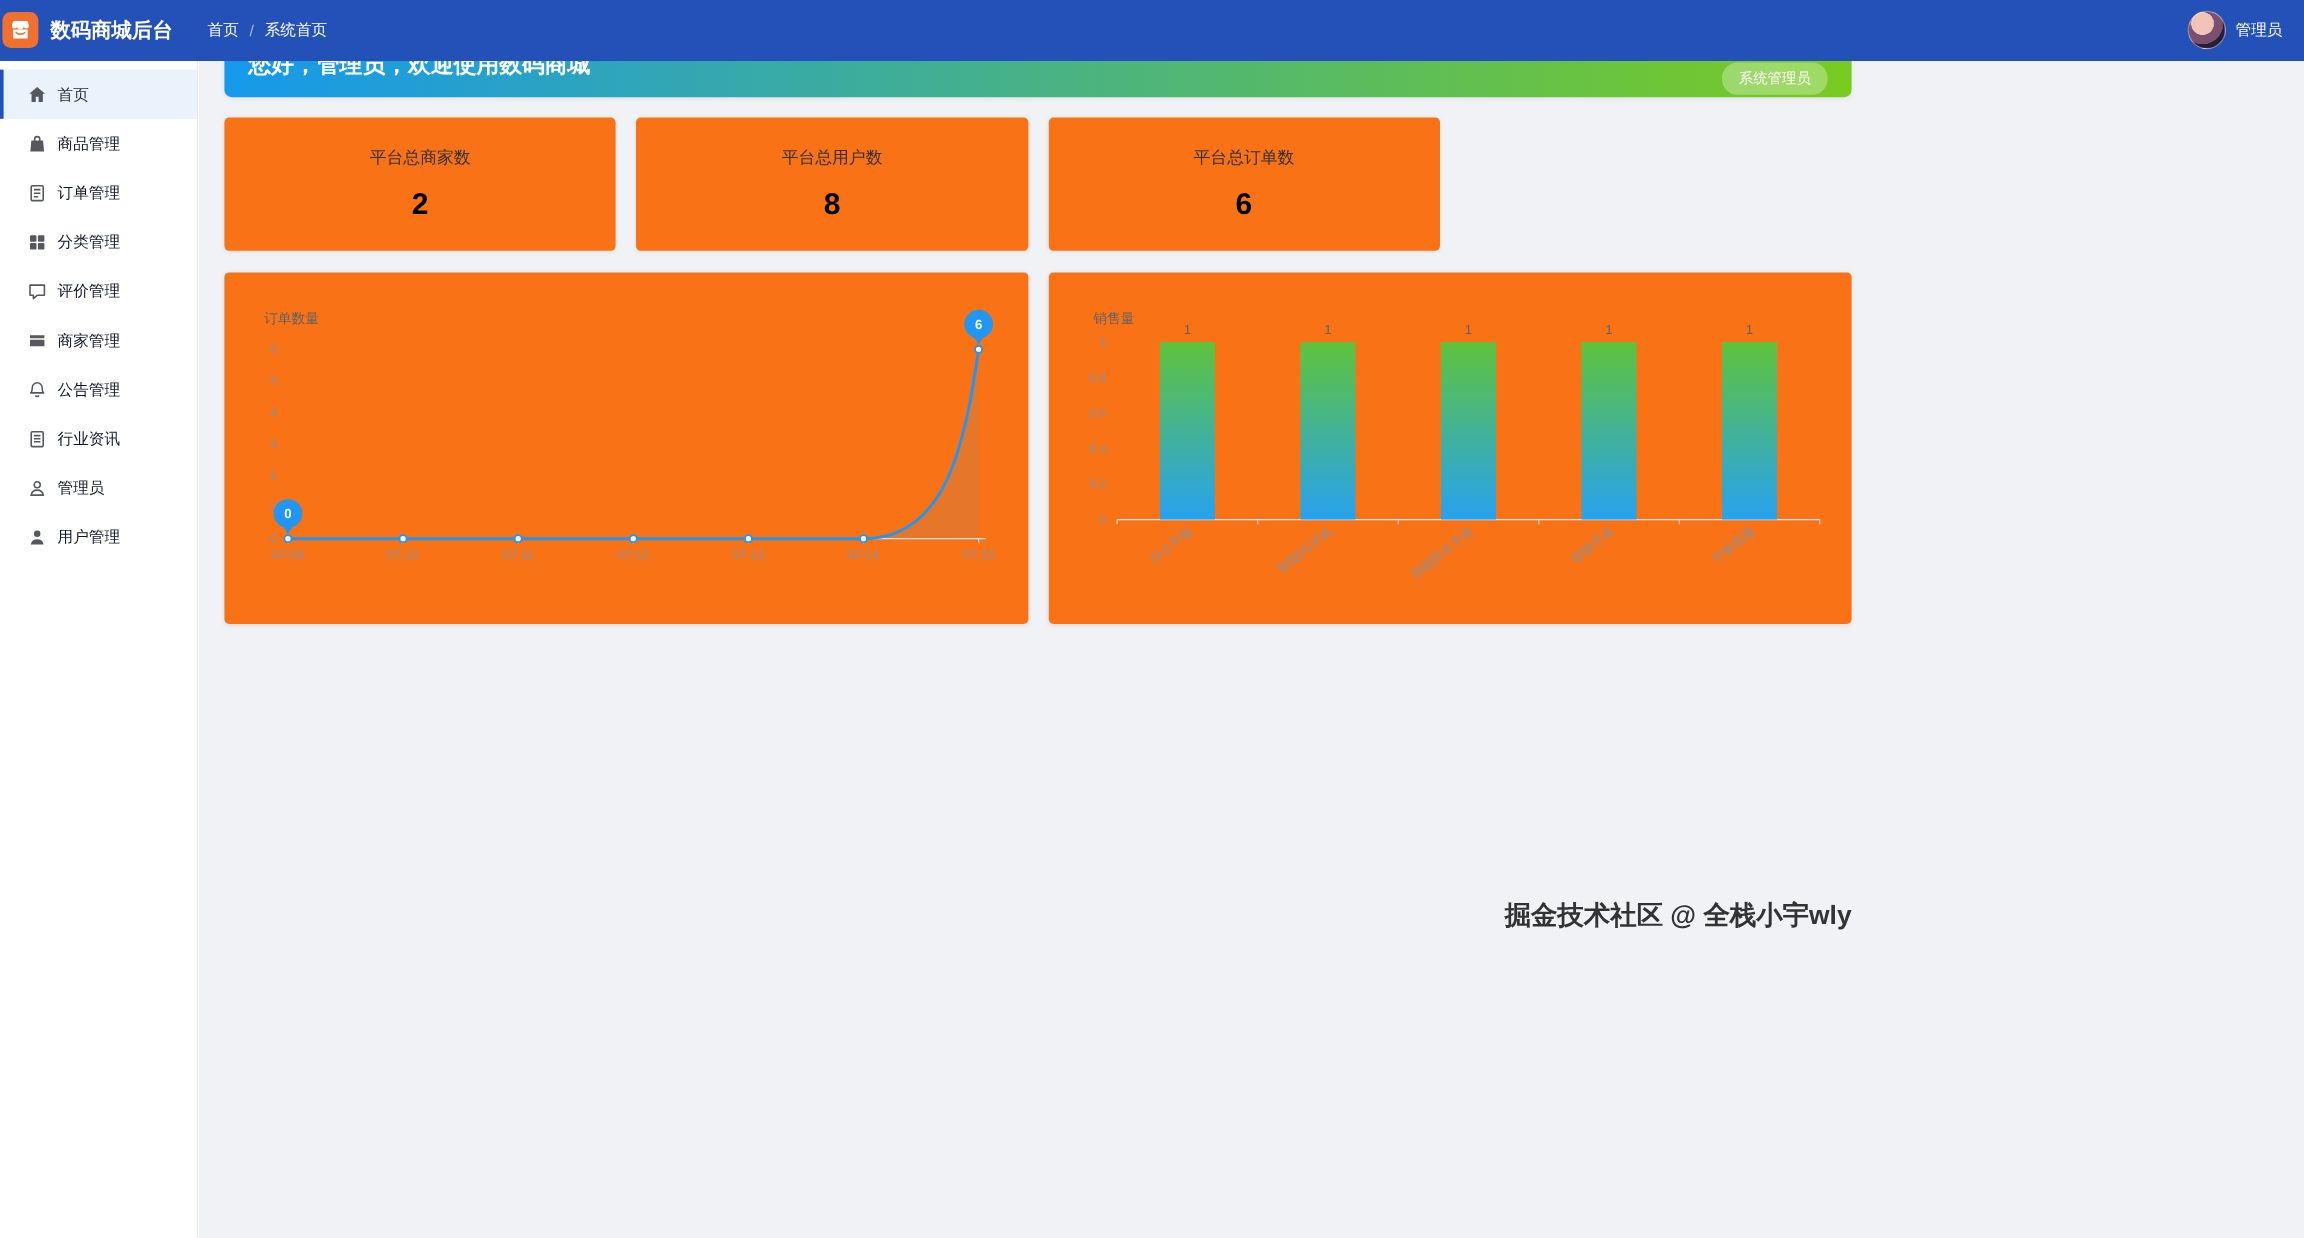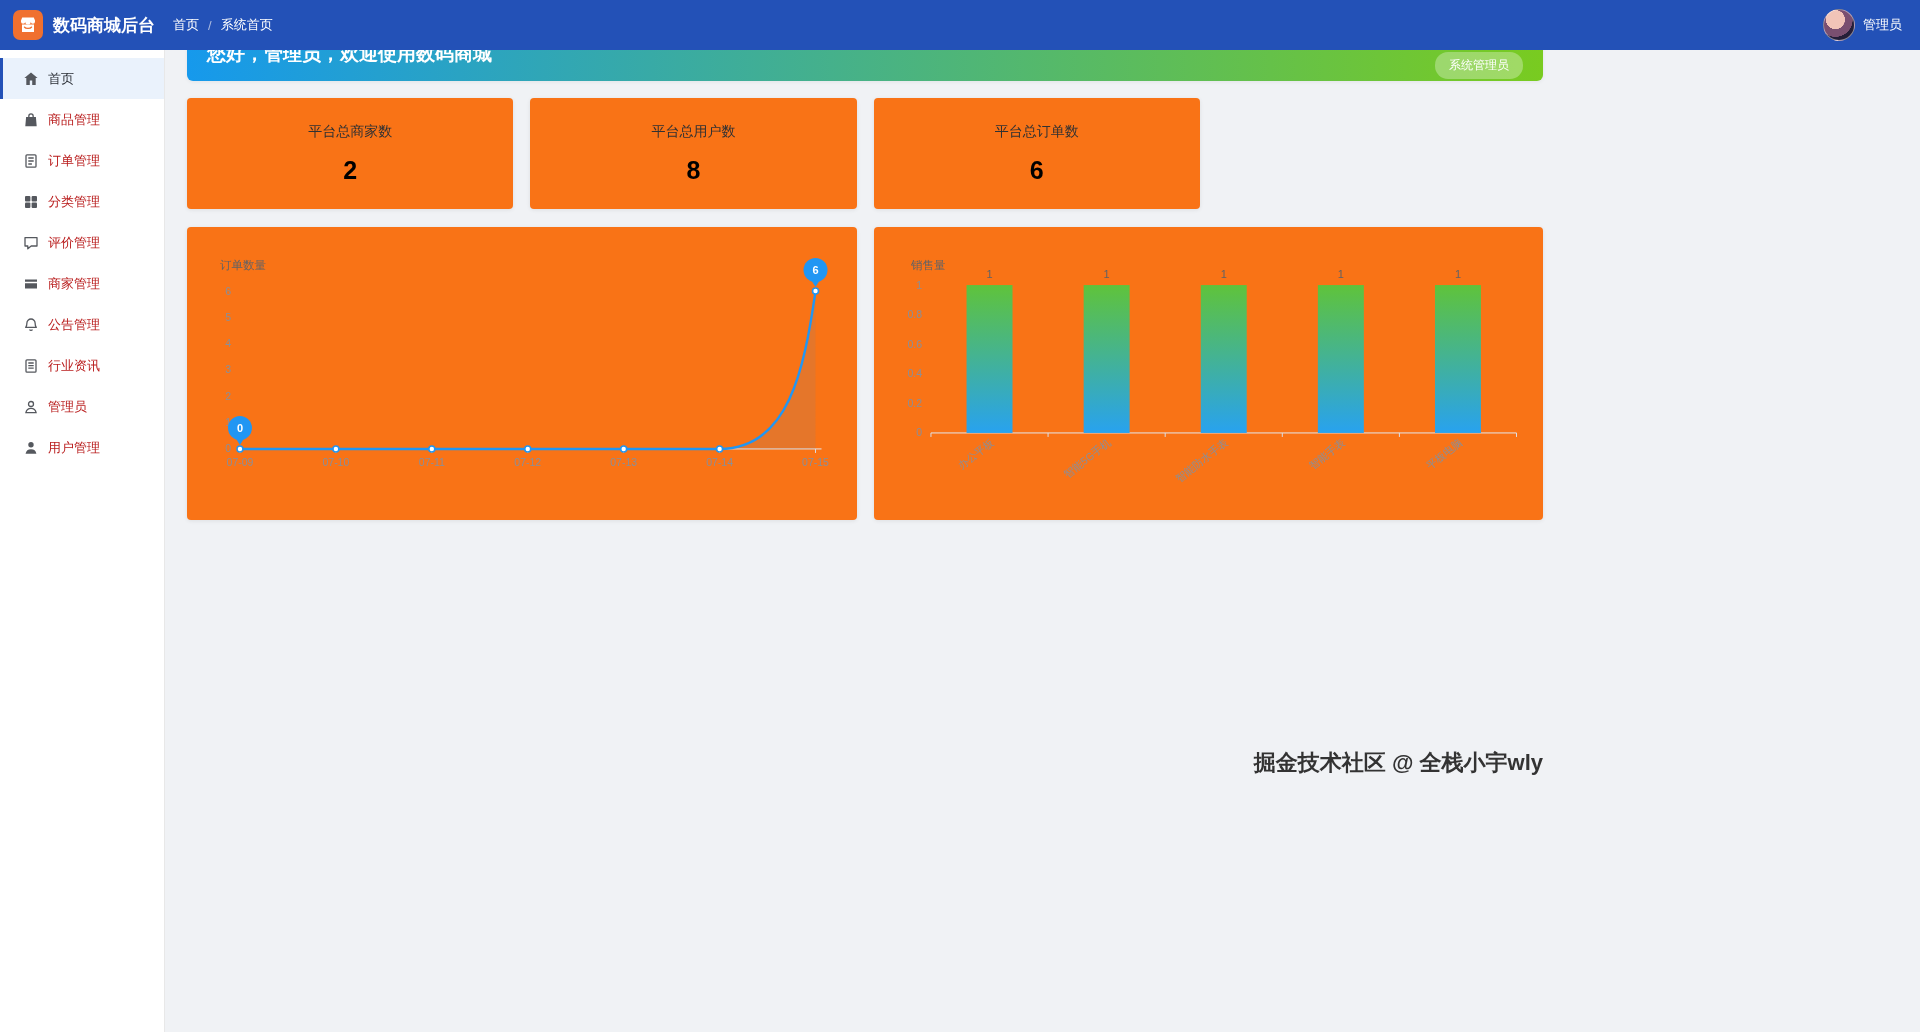--- a/index.html
+++ b/index.html
@@ -6,21 +6,21 @@
   html,body { width:1920px; height:1032px; }
   body {
     font-family:"Liberation Sans","DejaVu Sans",sans-serif;
     background:#f0f2f5; overflow:hidden; color:#303133;
   }
   
   .topbar {
     position:fixed; top:0; left:0; right:0; height:50px;
     background:#2351b7; display:flex; align-items:center; color:#fff; z-index:20;
   }
-  .brand { display:flex; align-items:center; gap:10px; width:165px; padding-left:13px; flex:none; }
+  .brand { display:flex; align-items:center; gap:10px; width:165px; padding-left:2px; flex:none; }
   .logo {
     width:30px; height:30px; background:#f0702f; border-radius:7px;
     display:flex; align-items:center; justify-content:center; flex:none;
   }
   .brand-title { font-size:17px; font-weight:bold; white-space:nowrap; }
   .breadcrumb { margin-left:8px; font-size:13px; display:flex; align-items:center; gap:9px; }
   .breadcrumb .crumb { cursor:pointer; }
   .breadcrumb .sep { color:#aebcdf; }
   .userbox { margin-left:auto; display:flex; align-items:center; gap:8px; padding-right:18px; font-size:13px; cursor:pointer; }
   .avatar {
@@ -28,21 +28,21 @@
     background:radial-gradient(circle at 38% 32%, #f2c4b8 0 34%, #7a4f70 35% 62%, #251e38 63%);
     border:1px solid rgba(255,255,255,.45); flex:none;
   }
   
   .sidebar {
     position:fixed; top:50px; left:0; bottom:0; width:165px;
     background:#fff; border-right:1px solid #e8e8e8; padding-top:8px; z-index:10;
   }
   .side-item {
     display:flex; align-items:center; gap:9px; height:41px;
-    padding-left:20px; font-size:13px; color:#b91c1c; cursor:pointer;
+    padding-left:20px; font-size:13px; color:#0f172a; cursor:pointer;
     border-left:3px solid transparent;
   }
   .side-item.active { background:#eaf2fc; border-left-color:#2351b7; color:#2b2f36; }
   .side-item .ic { width:16px; height:16px; display:inline-flex; color:#55585e; flex:none; }
   .side-item .ic svg { width:16px; height:16px; }
   
   .main { margin-left:165px; padding:26px 0 0 22px; }
   .content { width:1356px; }
   .banner {
     height:55px; border-radius:6px; display:flex; align-items:center;

